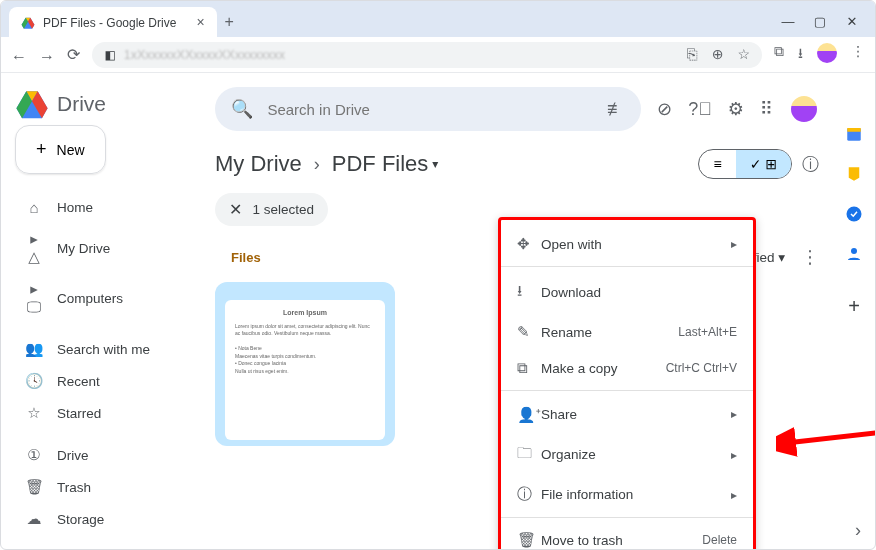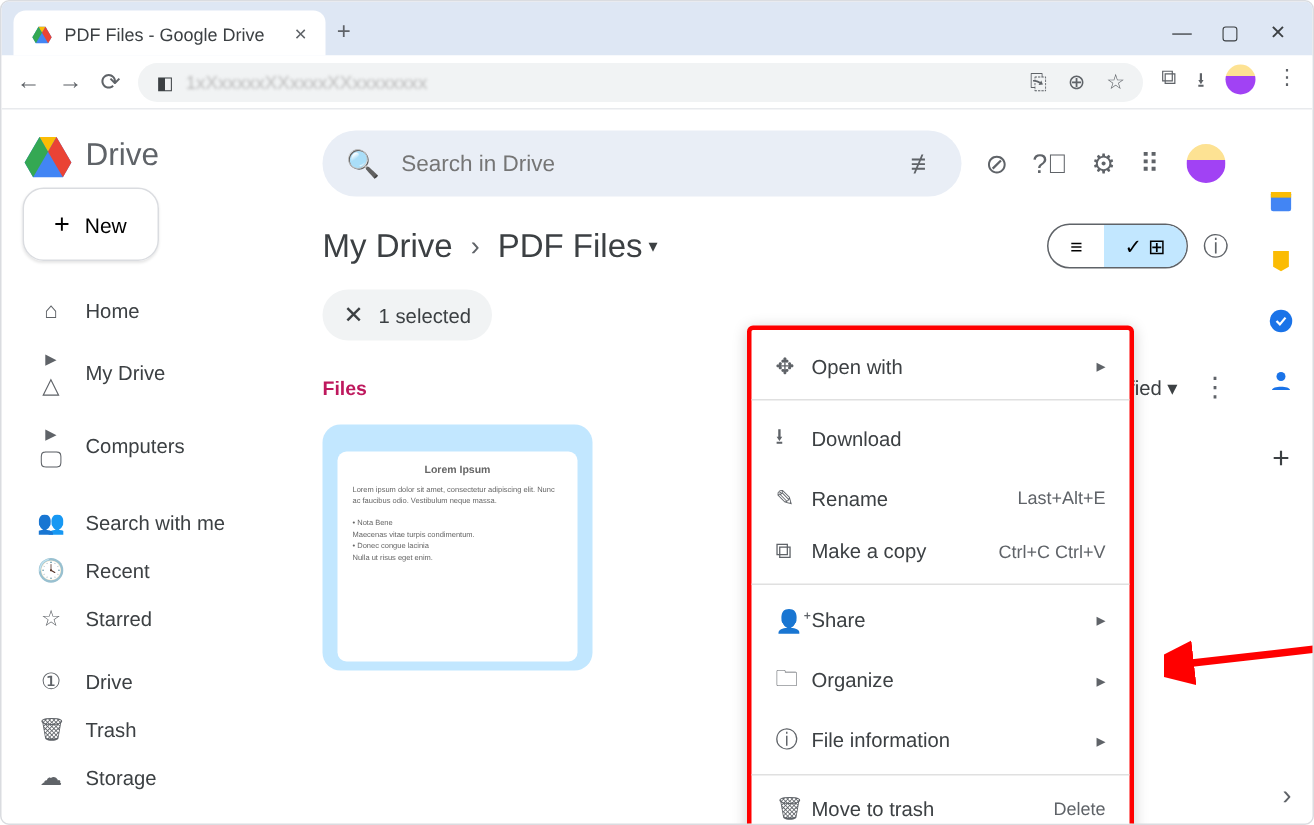--- a/index.html
+++ b/index.html
@@ -46,21 +46,21 @@
 .crumb-drop { font-size: 12px; color: #3c4043; margin-left: 4px; }
 .view-toggle { margin-left: auto; display: flex; border: 1px solid #5f6368; border-radius: 18px; overflow: hidden; }
 .view-toggle div { padding: 6px 14px; display:flex; align-items:center; gap:4px; font-size:14px; cursor:pointer; }
 .view-toggle .active { background: #c2e7ff; }
 .info-i { margin-left: 10px; color: #5f6368; font-size: 17px; cursor:pointer; }
 
 .selection-chip { margin-top: 14px; background: #f1f3f4; border-radius: 18px; padding: 7px 14px; display: inline-flex; align-items: center; gap: 10px; font-size: 13.5px; color: #3c4043; }
 .selection-chip .x { font-size: 16px; cursor: pointer; }
 
 .files-row { display:flex; align-items:center; margin-top: 20px; }
-.files-label { font-size: 13px; font-weight: bold; color: #be185d; }
+.files-label { font-size: 13px; font-weight: bold; color: #a16207; margin-left: 16px; }
 .sort-area { margin-left:auto; display:flex; align-items:center; gap: 16px; color:#3c4043; font-size:13.5px; }
 .sort-area .arr { font-size: 18px; color:#5f6368; cursor:pointer; }
 .sort-area .more { font-size: 18px; color:#5f6368; cursor:pointer; }
 
 .file-card { margin-top: 14px; width: 180px; border-radius: 12px; background: #c2e7ff; padding: 10px 10px 6px 10px; }
 .file-head { display:flex; align-items:center; gap:8px; font-size:13px; color:#3c4043; }
 .file-badge { width:16px; height:16px; background:#ea4335; color:#fff; font-size:7px; font-weight:bold; display:flex; align-items:center; justify-content:center; border-radius:2px; }
 .file-preview { margin-top:8px; background:#fff; border-radius:6px; height: 140px; padding: 8px 10px; font-size:5px; color:#666; line-height:1.5; overflow:hidden; }
 .file-preview .pt { text-align:center; font-weight:bold; font-size:7px; margin-bottom:4px; }
 

